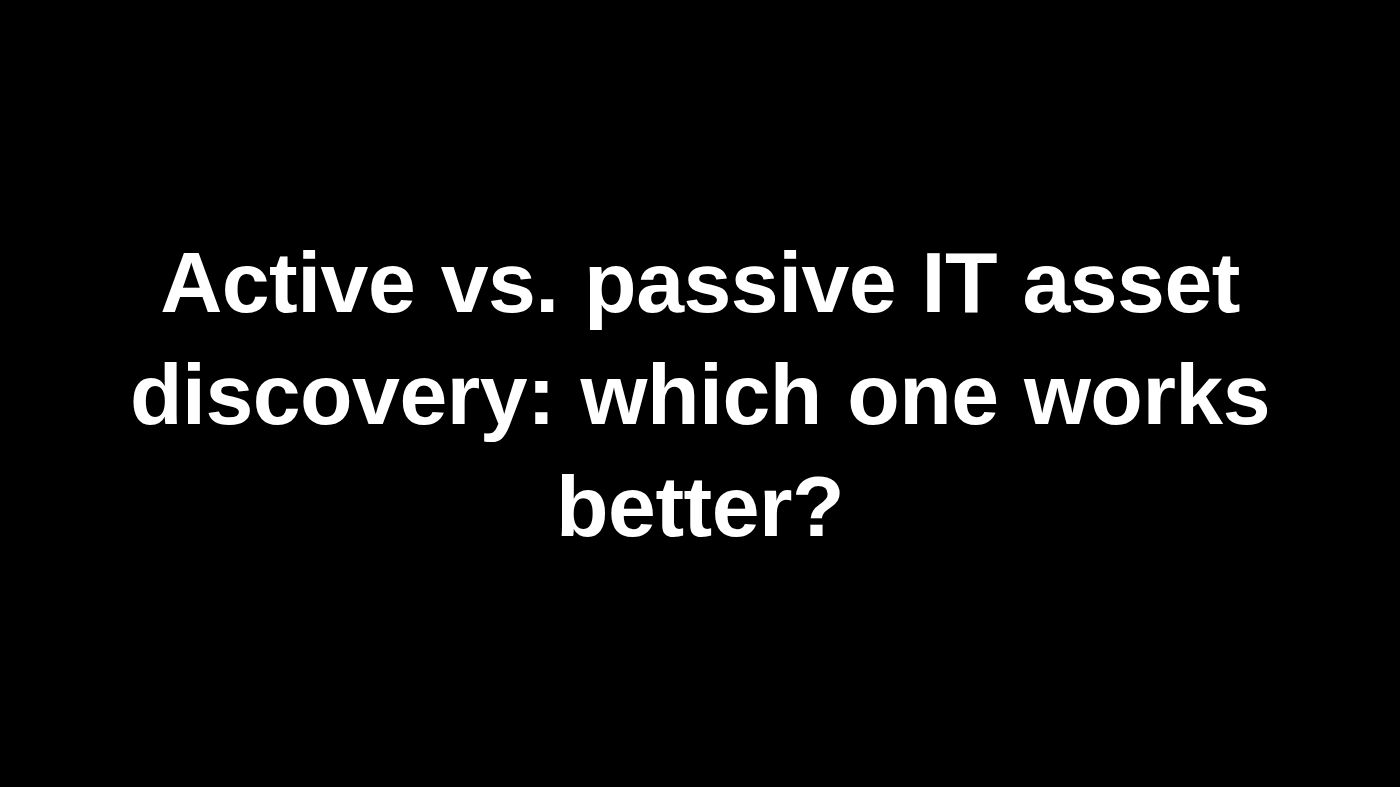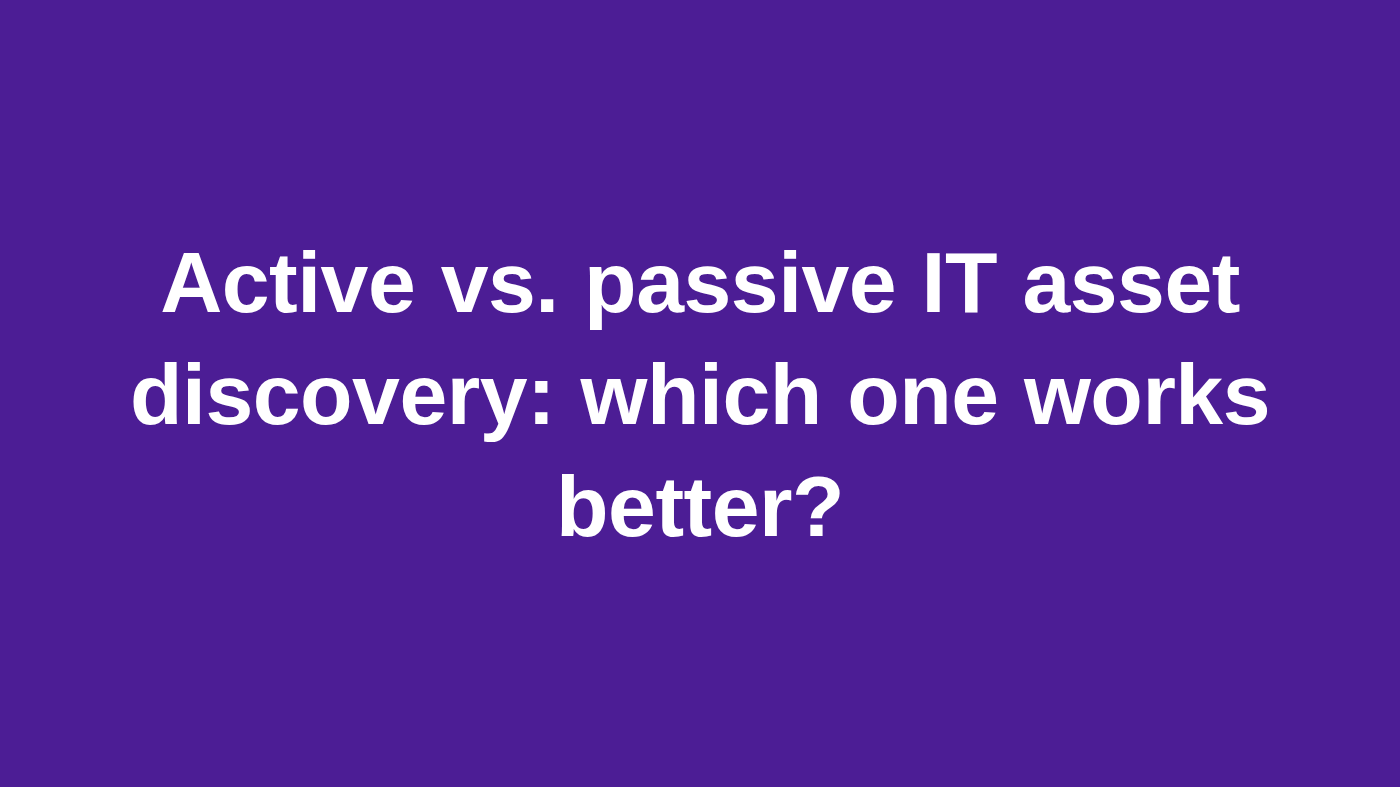--- a/index.html
+++ b/index.html
@@ -36,18 +36,18 @@
     line-height: 112px;
     letter-spacing: -0.5px;
     word-spacing: 2px;
     white-space: pre-line;
     -webkit-font-smoothing: antialiased;
   }
 </style>
 </head>
 <body style="background-color: rgb(7, 71, 173);">
 
-<div id="hero-banner" style="background-color: #4c1d95;">
+<div id="hero-banner" style="background-color: #000000;">
 
   <h1 id="hero-title" style="color: rgb(255, 255, 255);">Active vs. passive IT asset
 discovery: which one works better?</h1>
 
 </div>
 
 </body></html>

